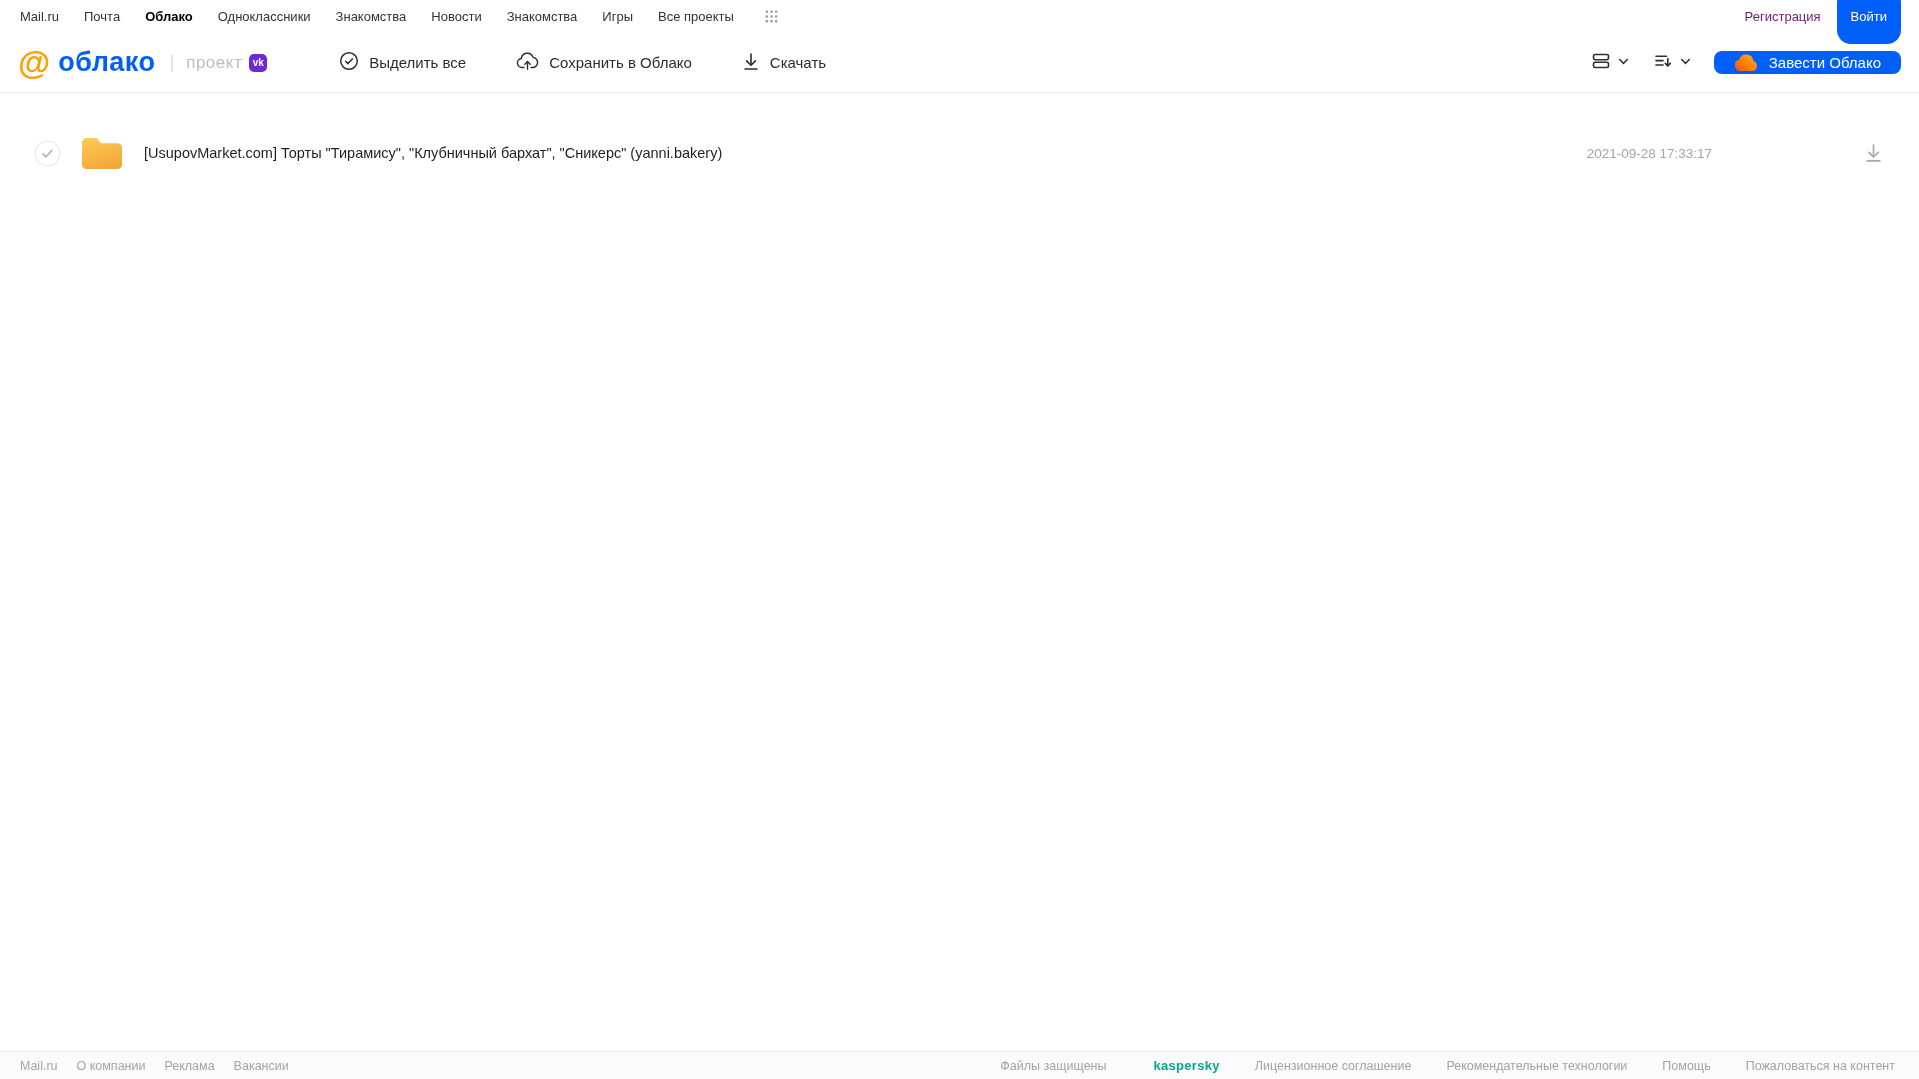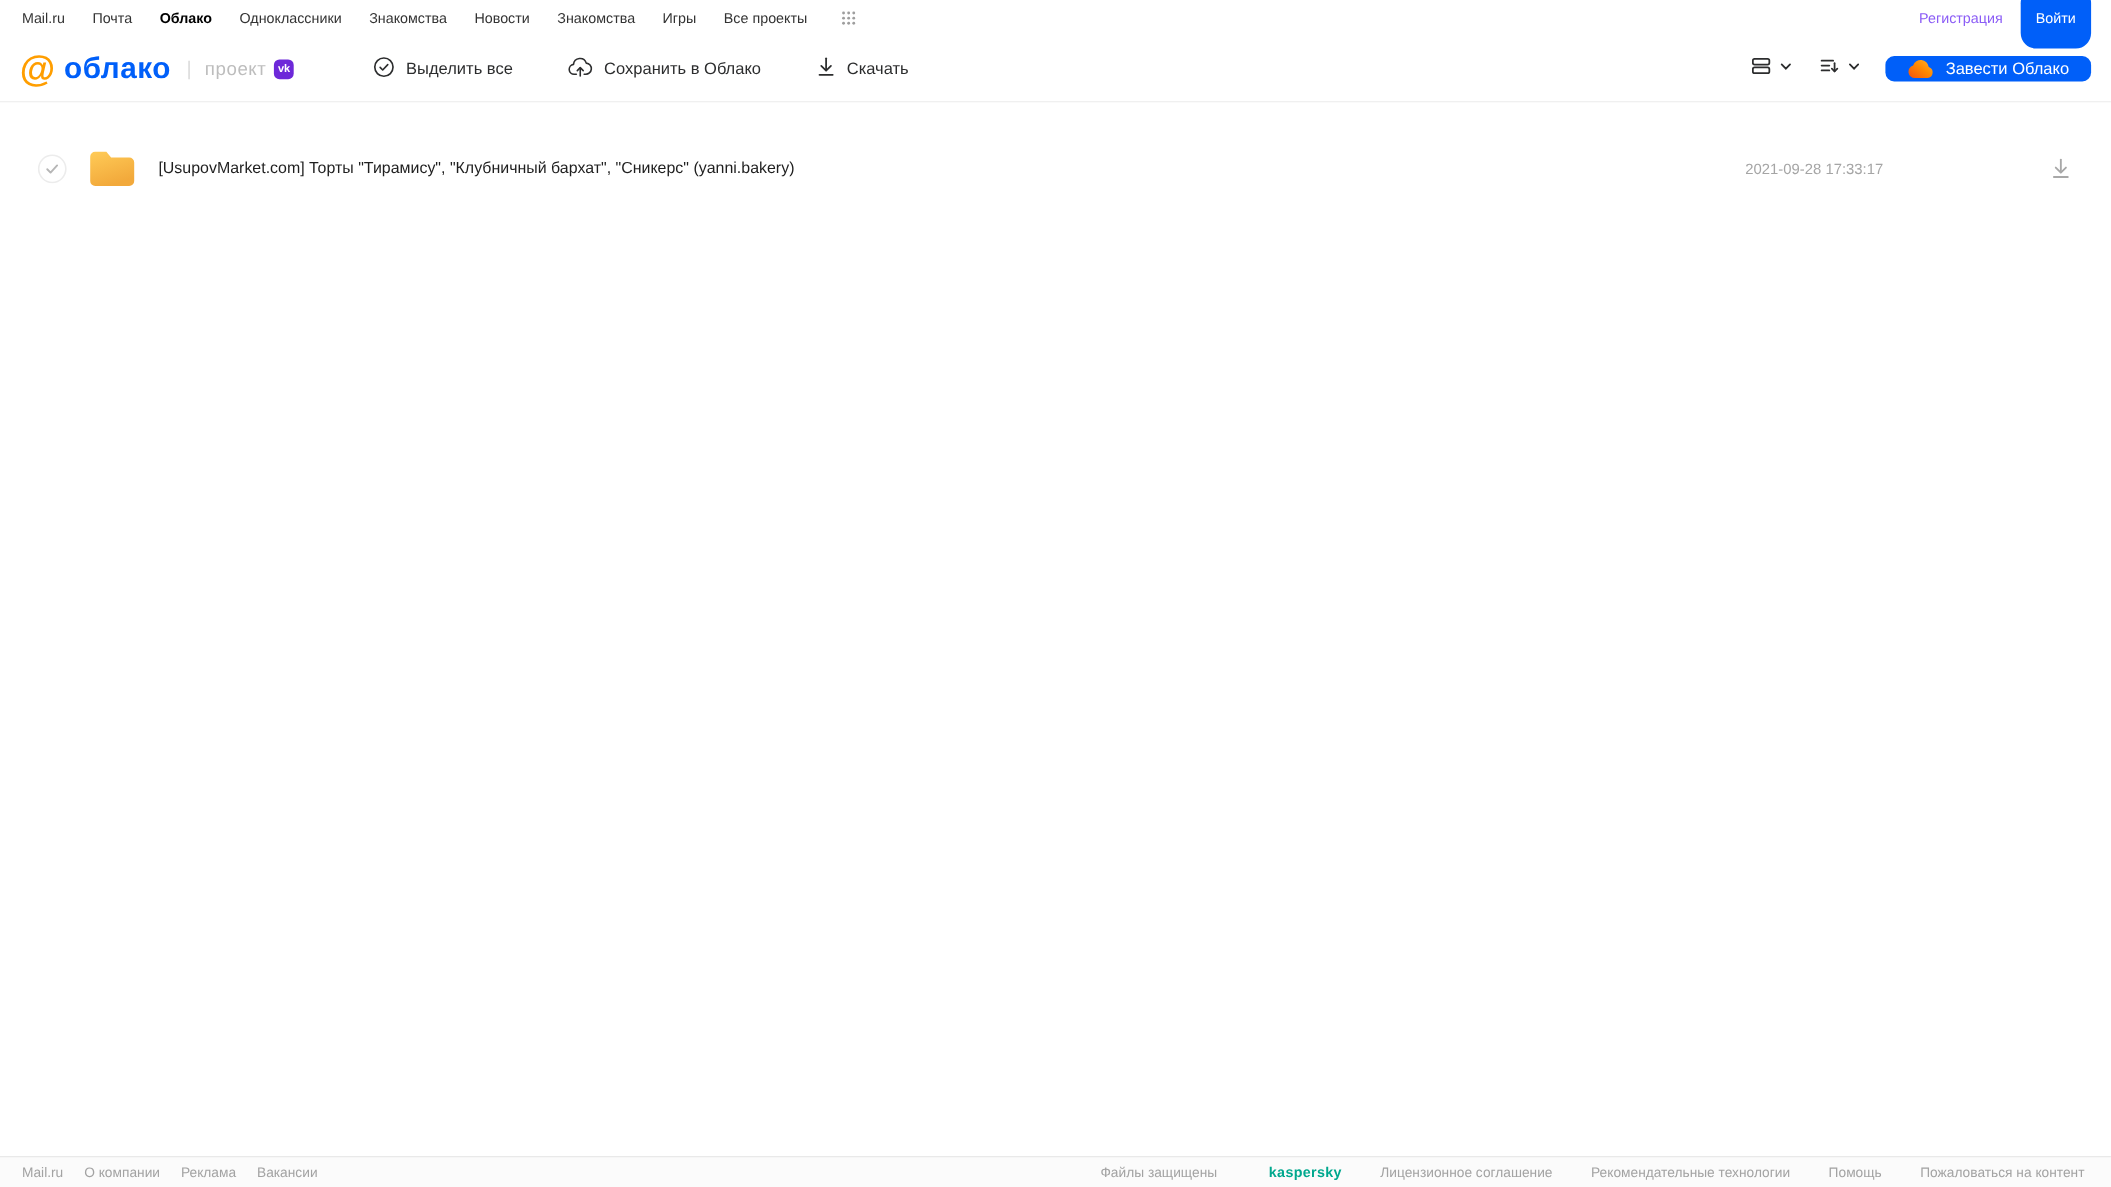--- a/index.html
+++ b/index.html
@@ -15,21 +15,21 @@
   
   .portal-nav {
     height:33px; display:flex; align-items:center;
     padding:0 18px 0 20px; font-size:13px; color:#333;
   }
   .portal-links { display:flex; align-items:center; gap:25px; }
   .portal-link { color:#333; cursor:pointer; }
   .portal-link.active { font-weight:bold; color:#000; }
   .grid-icon { margin-left:6px; display:inline-flex; cursor:pointer; }
   .portal-right { margin-left:auto; display:flex; align-items:center; gap:16px; }
-  .reg-link { color:#8b5cf6; cursor:pointer; }
+  .reg-link { color:#701a75; cursor:pointer; }
   .login-btn {
     background:#005FF9; color:#fff; border:none; cursor:pointer;
     font-size:13px; padding:20px 14px; border-radius:14px;
     font-family:"Liberation Sans", sans-serif;
   }
 
   
   .header {
     height:60px; display:flex; align-items:center;
     padding:0 18px; border-bottom:1px solid #ededed;

